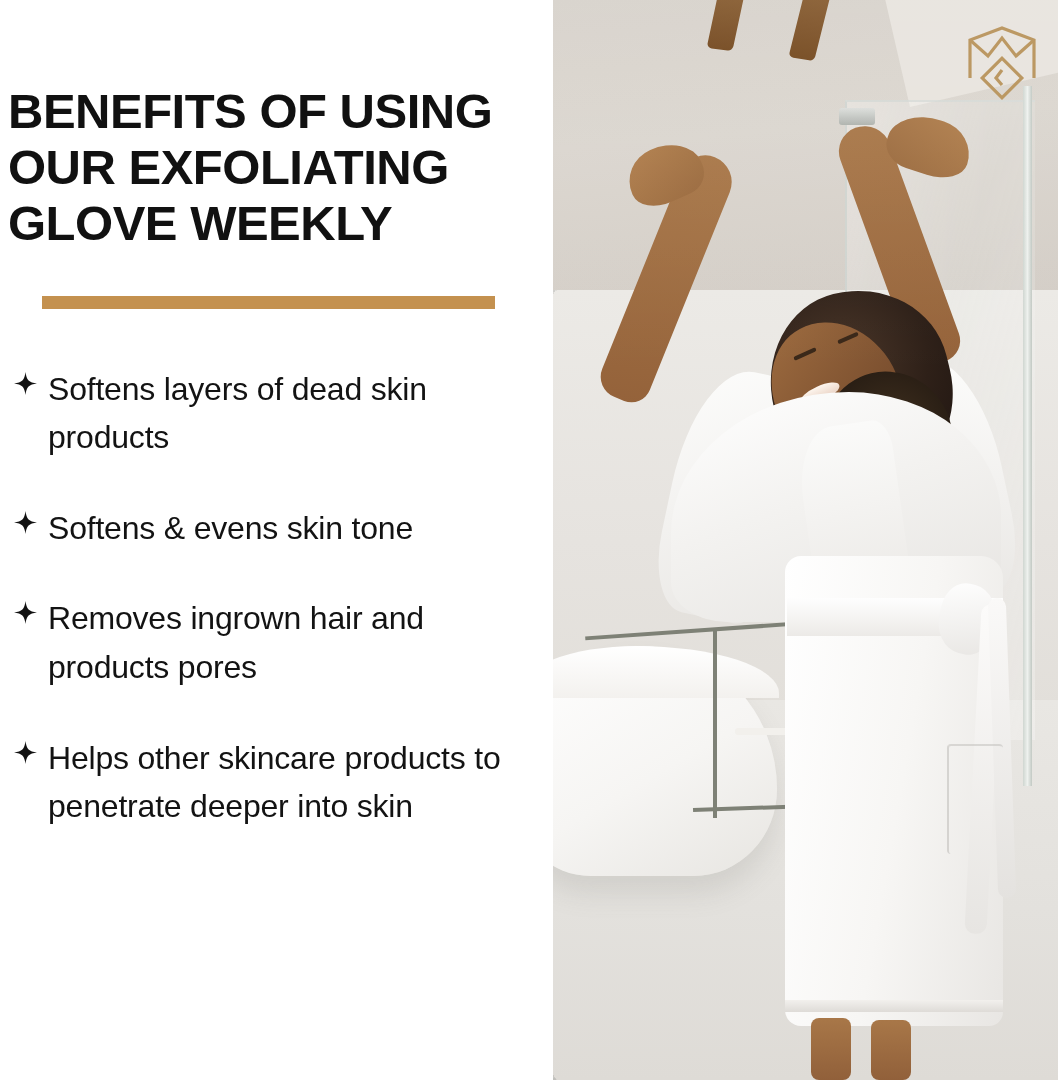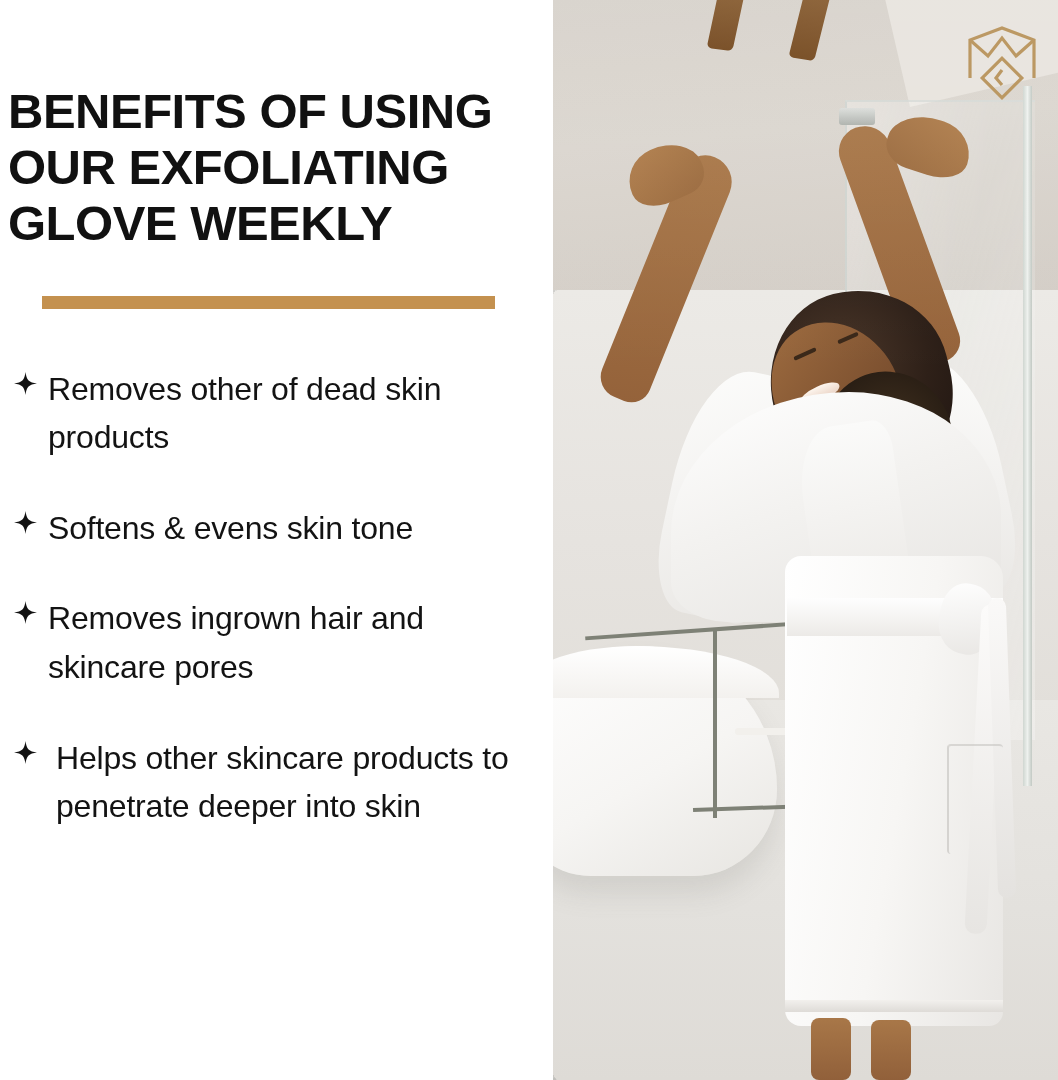--- a/index.html
+++ b/index.html
@@ -35,21 +35,21 @@
     width:453px;
     height:13px;
     background:#c4914f;
   }
   .benefits { margin-top:56px; padding-left:6px; }
   .benefit-item {
     display:flex;
     align-items:flex-start;
     margin-bottom:42px;
   }
-  .benefit-item:last-child { margin-bottom:14px;gap:8px; }
+  .benefit-item:last-child { margin-bottom:14px; }
   .bullet-icon {
     flex:0 0 auto;
     width:34px;
     margin-top:7px;
     display:block;
   }
   .bullet-icon svg { display:block; width:23px; height:23px; }
   .benefit-text {
     font-family:"Liberation Sans", sans-serif;
     font-size:32px;
@@ -285,21 +285,21 @@
 
     <ul class="benefits" style="list-style:none;">
 
       <li class="benefit-item">
         <span class="bullet-icon">
           <svg viewBox="0 0 24 24" aria-hidden="true">
             <path d="M12 0 C13 8.4 15.6 11 24 12 C15.6 13 13 15.6 12 24 C11 15.6 8.4 13 0 12 C8.4 11 11 8.4 12 0 Z" fill="#111111"></path>
           </svg>
         </span>
         <span class="benefit-text">
-          <span>Removes other of </span><b>dead skin</b><span> products</span>
+          <span>Softens layers of </span><b>dead skin</b><span> products</span>
         </span>
       </li>
 
       <li class="benefit-item">
         <span class="bullet-icon">
           <svg viewBox="0 0 24 24" aria-hidden="true">
             <path d="M12 0 C13 8.4 15.6 11 24 12 C15.6 13 13 15.6 12 24 C11 15.6 8.4 13 0 12 C8.4 11 11 8.4 12 0 Z" fill="#111111"></path>
           </svg>
         </span>
         <span class="benefit-text">
@@ -307,21 +307,21 @@
         </span>
       </li>
 
       <li class="benefit-item">
         <span class="bullet-icon">
           <svg viewBox="0 0 24 24" aria-hidden="true">
             <path d="M12 0 C13 8.4 15.6 11 24 12 C15.6 13 13 15.6 12 24 C11 15.6 8.4 13 0 12 C8.4 11 11 8.4 12 0 Z" fill="#111111"></path>
           </svg>
         </span>
         <span class="benefit-text">
-          <span>Removes </span><b>ingrown hair</b><span> and </span><b>skincare pores</b>
+          <span>Removes </span><b>ingrown hair</b><span> and </span><b>products pores</b>
         </span>
       </li>
 
       <li class="benefit-item">
         <span class="bullet-icon">
           <svg viewBox="0 0 24 24" aria-hidden="true">
             <path d="M12 0 C13 8.4 15.6 11 24 12 C15.6 13 13 15.6 12 24 C11 15.6 8.4 13 0 12 C8.4 11 11 8.4 12 0 Z" fill="#111111"></path>
           </svg>
         </span>
         <span class="benefit-text">

